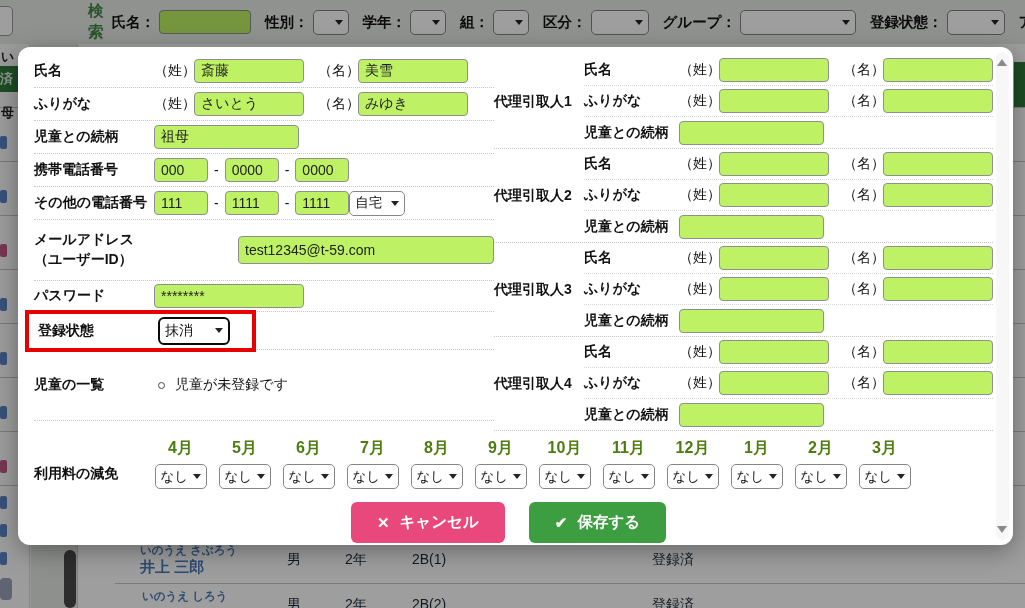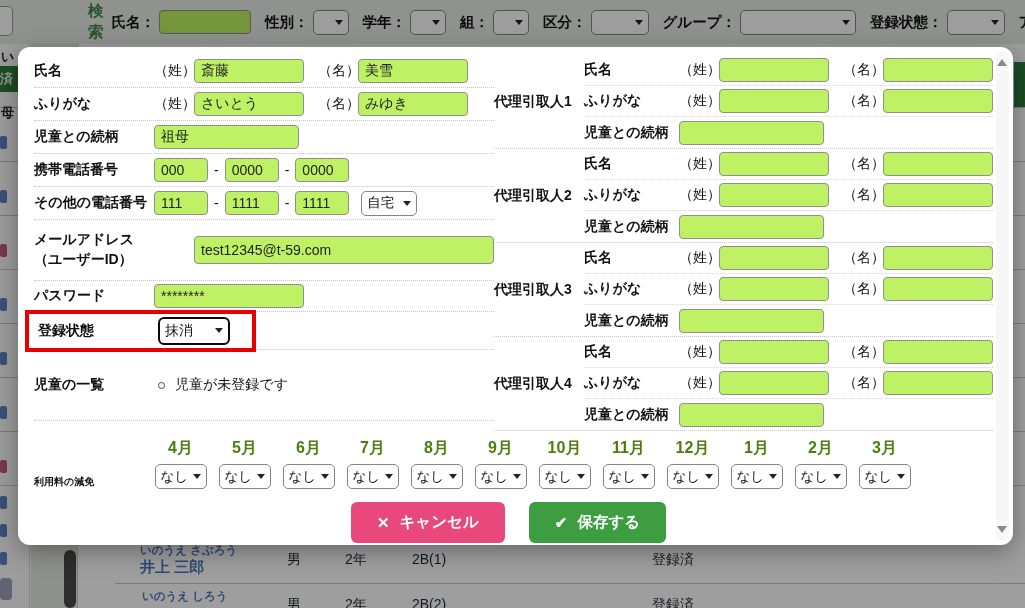--- a/index.html
+++ b/index.html
@@ -46,43 +46,43 @@
 
   
   .modal { position: absolute; left: 18px; top: 47px; width: 995px; height: 498px; background: #fff;
            border-radius: 12px; box-shadow: 0 6px 24px rgba(0,0,0,0.35); z-index: 10;
            padding: 8px 30px 8px 16px; overflow: hidden; }
   .modal-cols { display: flex; }
   .left-col { width: 460px; flex: none; }
   .right-col { flex: 1; }
 
   .lrow { display: flex; align-items: center; border-bottom: 1px dotted #c6c6c6; }
-  .h33 { height: 33px; } .h31 { height: 31px; } .h38 { height: 38px; } .h61 { height: 61px; } .h71 { height: 71px; }
+  .h33 { height: 33px; } .h31 { height: 31px; } .h38 { height: 38px; } .h61 { height: 61px; gap: 44px; } .h71 { height: 71px; }
   .llabel { width: 120px; flex: none; font-weight: 700; font-size: 14px; color: #111; }
   .llabel2 { width: 120px; flex: none; font-weight: 700; font-size: 14px; color: #111; line-height: 1.4; }
   .paren { flex: none; width: 40px; font-size: 14px; color: #111; }
   .paren.mei { margin-left: 14px; }
   .w110 { width: 110px; } .w145 { width: 145px; } .w54 { width: 54px; } .w150 { width: 150px; }
   .emailinput { width: 332px; height: 28px; margin-left: 40px; }
   .dash { margin: 0 6px; font-size: 14px; color: #111; }
-  .phone-sel { margin-left: 12px; }
+  .phone-sel { }
   .red-box { display: flex; align-items: center; border: 4px solid #e60000; padding: 3px 22px 3px 9px; margin-left: -9px; }
   .selblack { border: 2px solid #0a0a0a; border-radius: 6px; height: 28px; font-size: 14px; }
   .bullet-circle { flex: none; width: 7px; height: 7px; border: 1.4px solid #444; border-radius: 50%; margin: 0 10px 0 4px; }
   .children-text { font-size: 14px; color: #111; }
 
   .pgroup { display: flex; align-items: center; border-bottom: 1px dotted #c6c6c6; }
   .pglabel { width: 90px; flex: none; font-weight: 700; font-size: 14px; color: #111; }
   .pgrows { flex: 1; }
   .prow { display: flex; align-items: center; height: 31px; border-bottom: 1px dotted #d8d8d8; }
   .prow:last-child { border-bottom: none; }
   .plabel { width: 95px; flex: none; font-weight: 700; font-size: 14px; color: #111; }
 
   .discount { display: flex; align-items: flex-end; padding-top: 7px; }
-  .dlabel { width: 120px; flex: none; font-weight: 700; font-size: 10px; color: #111; }
+  .dlabel { width: 120px; flex: none; font-weight: 700; font-size: 14px; color: #111; margin-bottom: 6px; }
   .dmonths { display: flex; }
   .dcol { display: flex; flex-direction: column; align-items: center; width: 53px; margin-right: 11px; }
   .dhead { font-weight: 700; font-size: 16px; color: #4d7c0f; margin-bottom: 5px; }
 
   .btnrow { display: flex; justify-content: center; gap: 24px; margin-top: 13px; }
   .btn { display: inline-flex; align-items: center; gap: 10px; height: 41px; padding: 0 26px;
          border: none; border-radius: 6px; color: #fff; font-size: 15.5px; font-weight: 700;
          cursor: pointer; font-family: "Liberation Sans", sans-serif; }
   .btn-cancel { background: #e8487c; }
   .btn-save { background: #3d9e41; }

